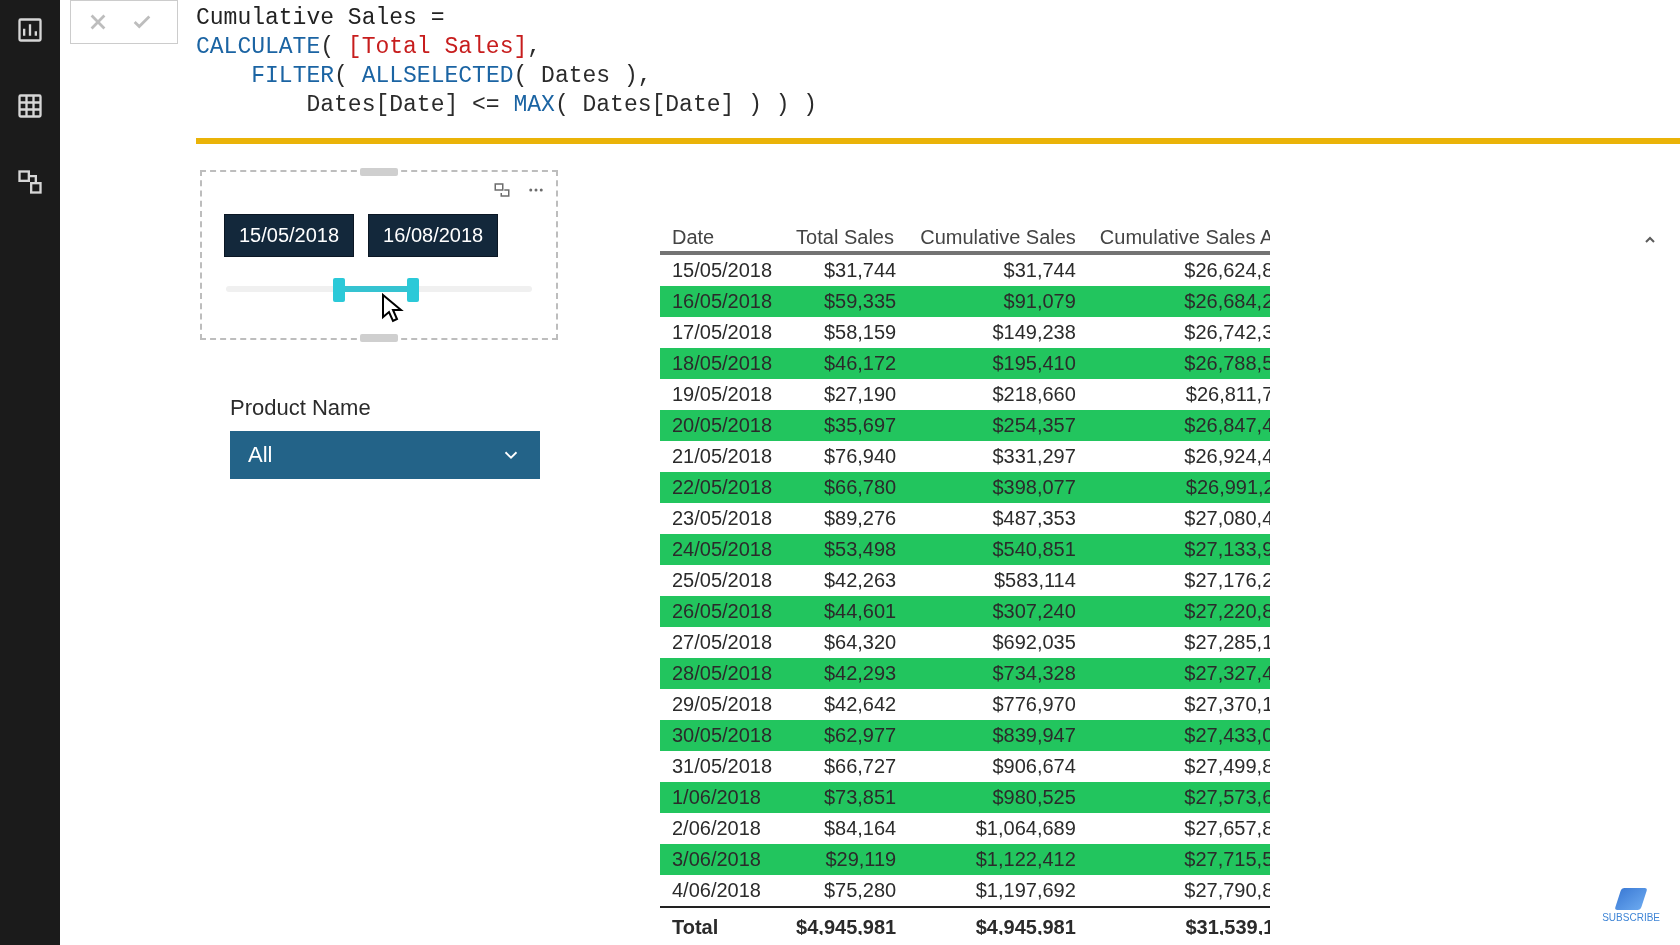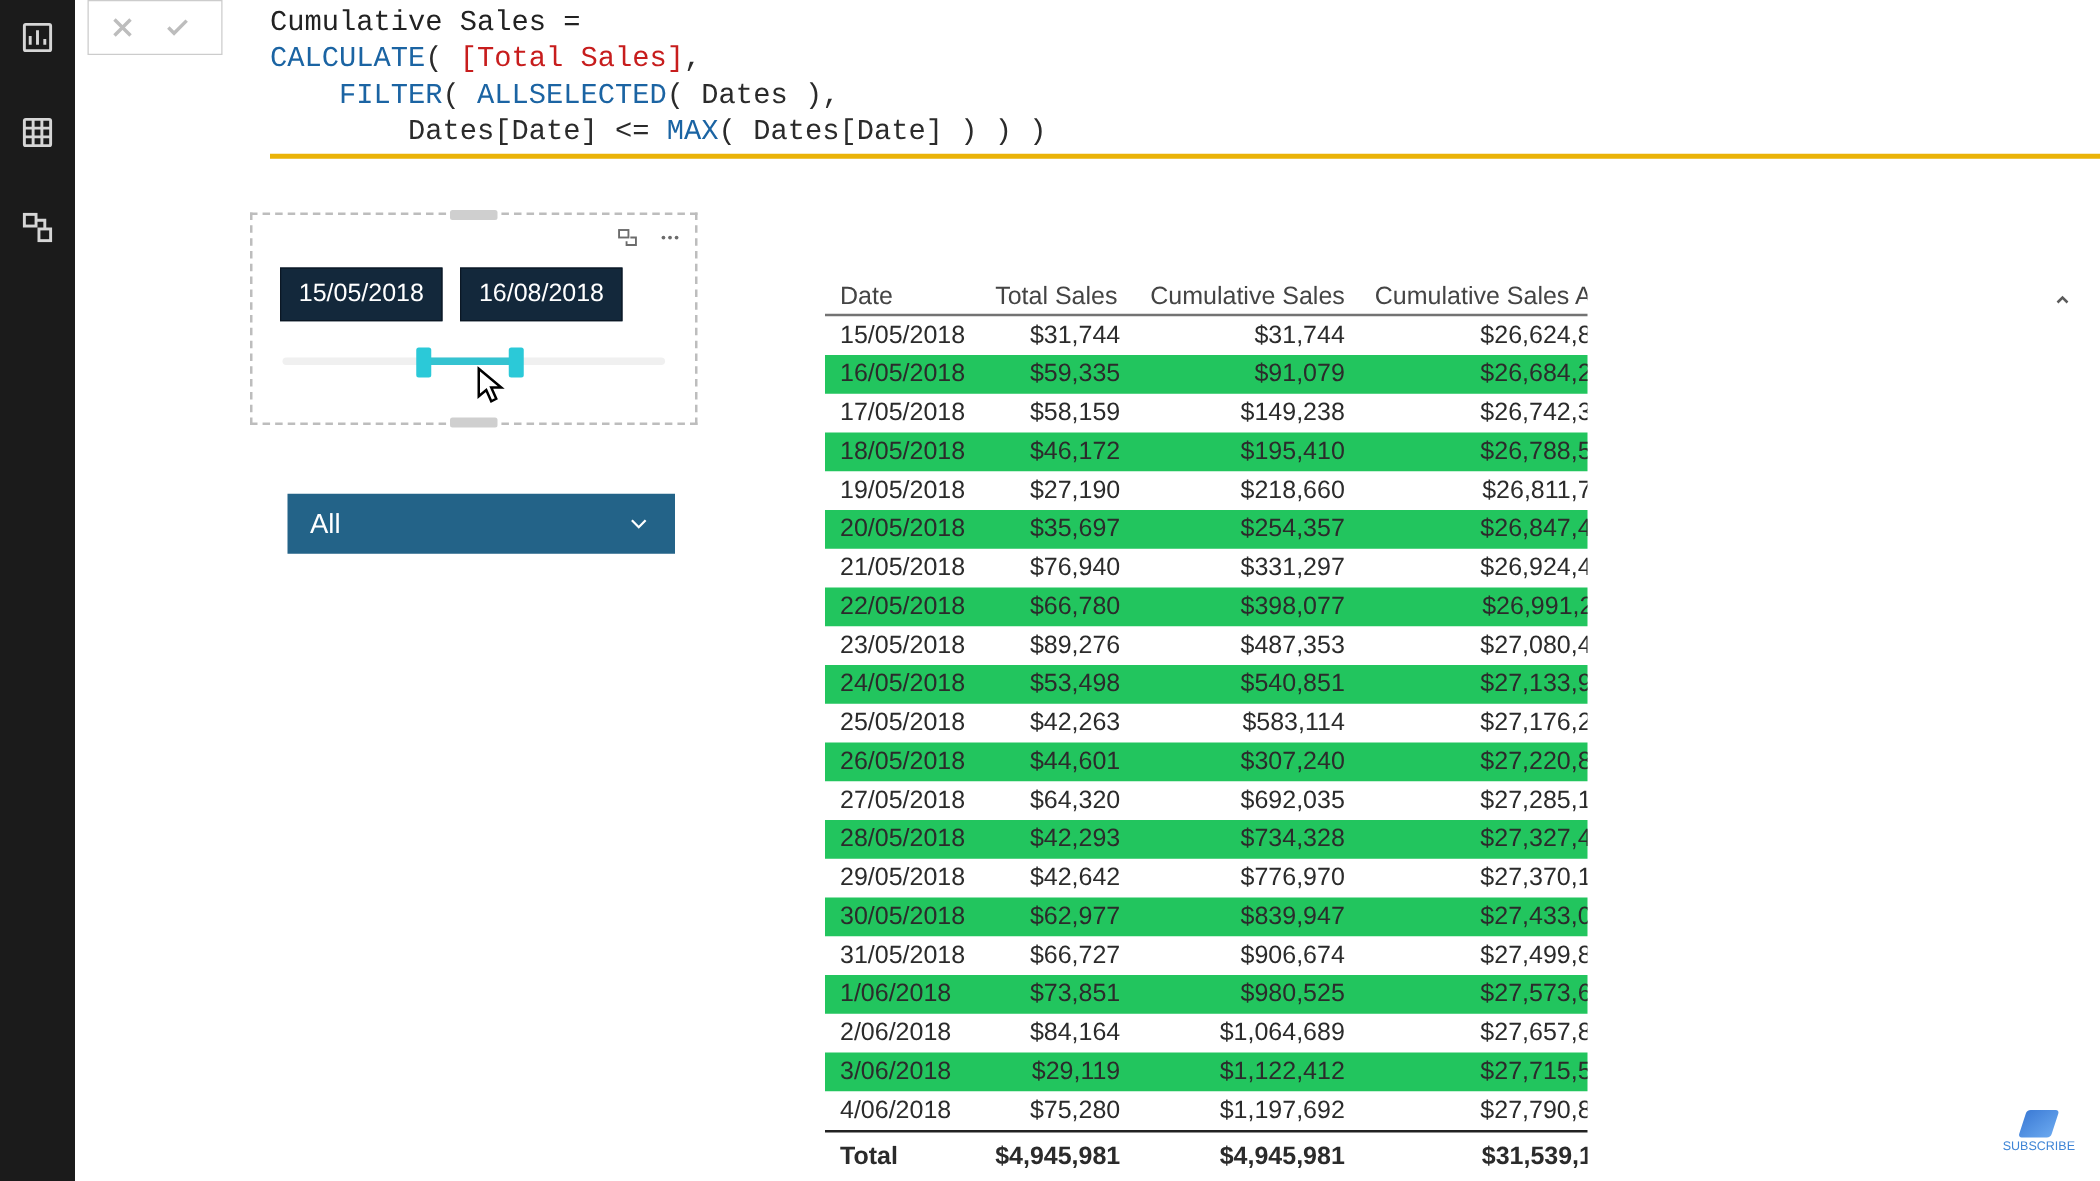--- a/index.html
+++ b/index.html
@@ -48,30 +48,30 @@
   .formula-left-box .xbtn,
   .formula-left-box .vbtn {
     width: 34px; height: 34px;
     display: flex; align-items: center; justify-content: center;
     color: #bdbdbd;
     font-size: 24px;
   }
 
   .formula-bar {
     position: absolute;
-    left: 216px;
+    left: 196px;
     right: 0;
     top: 4px;
     font-family: Consolas, "Courier New", monospace;
     font-size: 23px;
     line-height: 29px;
     white-space: pre;
     color: #222;
-    padding-bottom: 3px;
-    border-bottom: 4px solid #eab308;
+    padding-bottom: 18px;
+    border-bottom: 6px solid #eab308;
   }
   .tok-meas { color: #c71d1d; }
   .tok-fn   { color: #1b64a3; }
   .tok-op   { color: #2b2b2b; }
   .tok-id   { color: #2b2b2b; }
 
   
   .slicer-date {
     position: absolute;
     left: 200px; top: 170px;
@@ -181,21 +181,21 @@
     border-collapse: collapse;
     width: 100%;
     font-size: 20px;
     color: #2b2b2b;
   }
   table.pbi th {
     text-align: left;
     font-weight: 400;
     color: #444;
     padding: 6px 12px 2px 12px;
-    border-bottom: 2px solid #737373;
+    border-bottom: 4px solid #737373;
     white-space: nowrap;
   }
   table.pbi td {
     padding: 4px 12px;
     white-space: nowrap;
   }
   table.pbi td.num { text-align: right; }
   table.pbi tbody tr.stripe { background: #22c55e; }
   table.pbi tfoot td {
     border-top: 2px solid #222;
@@ -304,20 +304,21 @@
     <div class="slider-thumb" style="left:35%;"></div>
     <div class="slider-thumb" style="left:59%;"></div>
   </div>
 </div>
 
 <svg class="cursor" viewBox="0 0 24 32">
   <path d="M2 2 L2 24 L8 19 L12 28 L16 26 L12 17 L20 17 Z" fill="#fff" stroke="#000" stroke-width="2"></path>
 </svg>
 
 <div class="prod-slicer">
+  <div class="lbl">Product Name</div>
   <div class="prod-dd">
     <span>All</span>
     <svg width="22" height="22" viewBox="0 0 24 24" stroke-width="2">
       <path d="M6 9l6 6 6-6"></path>
     </svg>
   </div>
 </div>
 
 <div class="data-table-wrap">
   <table class="pbi">

